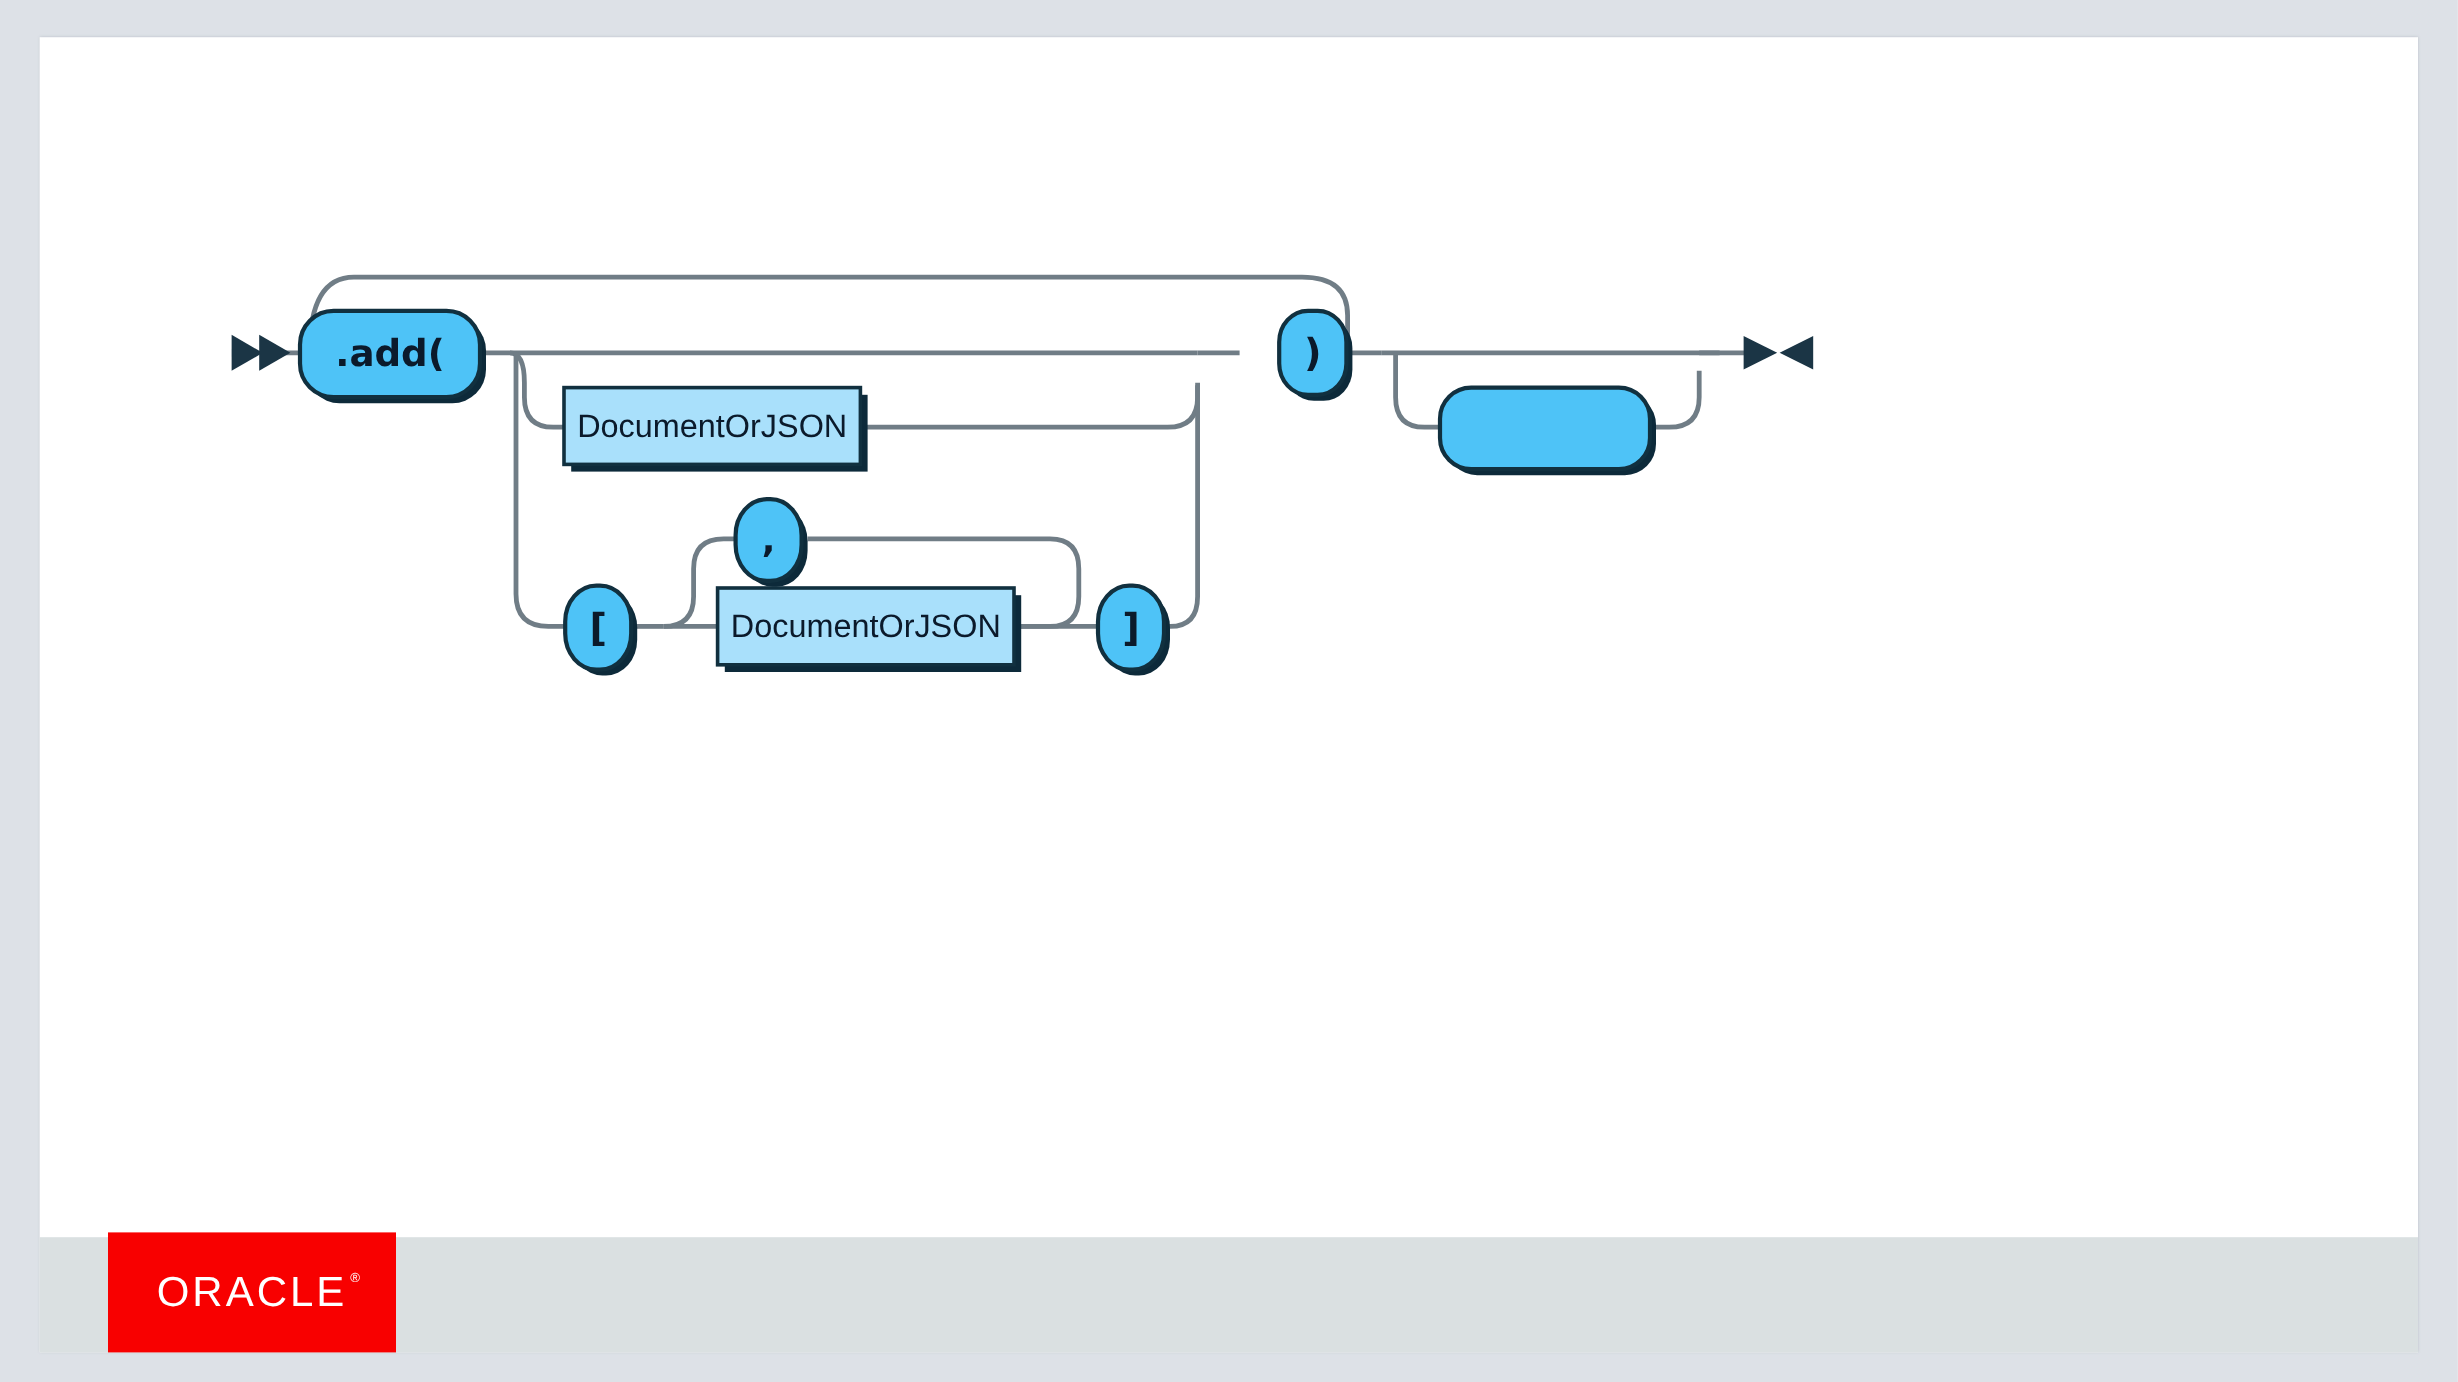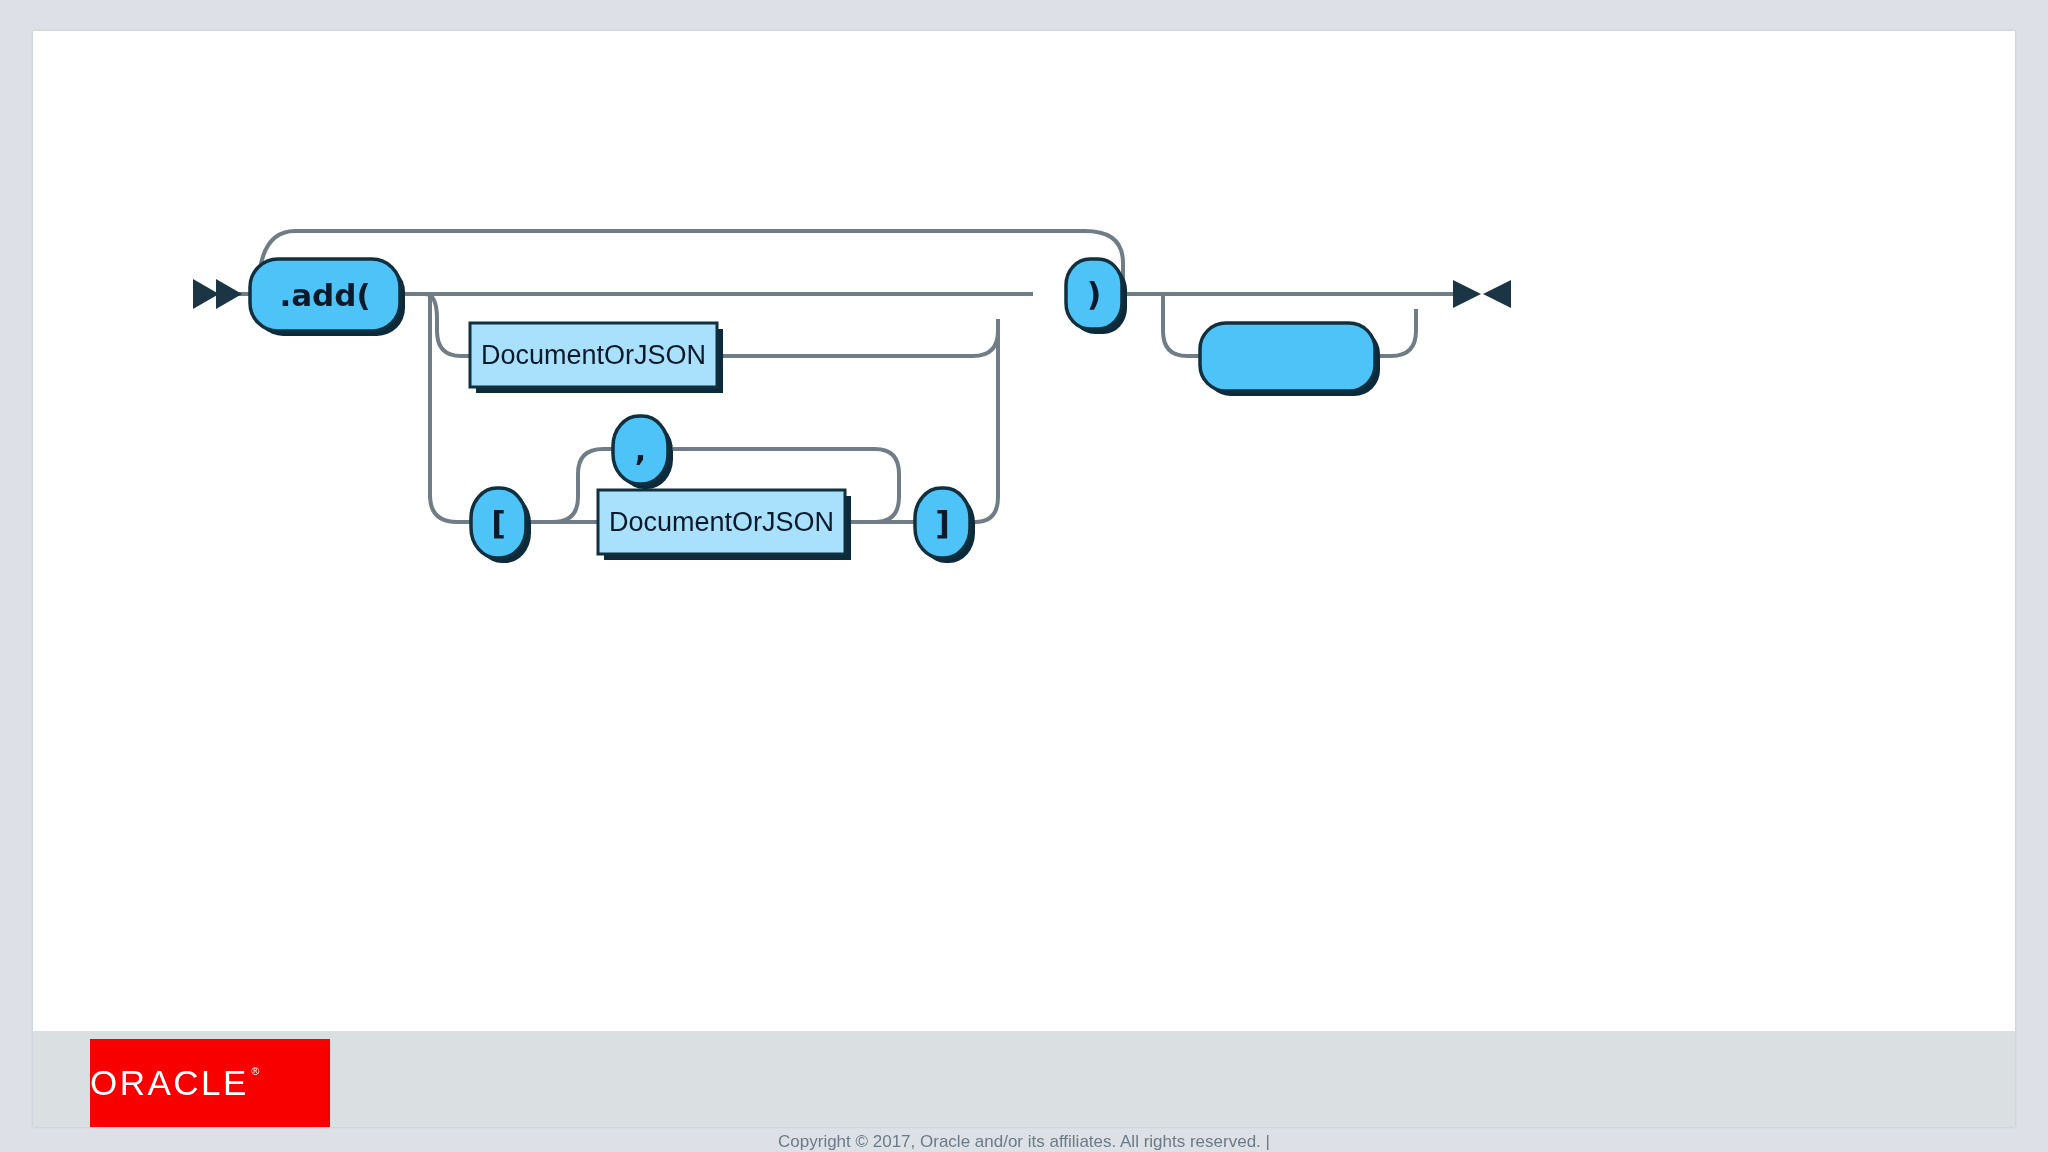--- a/index.html
+++ b/index.html
@@ -65,25 +65,25 @@
     bottom: 0;
     width: 1982px;
     height: 96px;
     background: #dae0e1;
   }
   #oracle-logo {
     position: absolute;
     left: 57px;
     bottom: 0px;
     width: 240px;
-    height: 88px;
+    height: 100px;
     background: #f80000;
     display: flex;
     align-items: center;
-    justify-content: flex-start;
+    justify-content: center;
   }
   #oracle-logo .wordmark {
     color: #ffffff;
     font-family: "Liberation Sans", sans-serif;
     font-size: 35px;
     letter-spacing: 2.5px;
     font-weight: 400;
     position: relative;
   }
   #oracle-logo .wordmark::after {
@@ -237,16 +237,15 @@
 
 
   </div>
 
   <div id="footer-band"></div>
 
   <div id="oracle-logo">
     <span class="wordmark">ORACLE</span>
   </div>
 
-  <div id="copyright-text">Copyright © 2017, Oracle and/or its affiliates. All rights reserved.  |</div>
   <div id="page-number">21</div>
 
 </div>
 
 </body></html>

